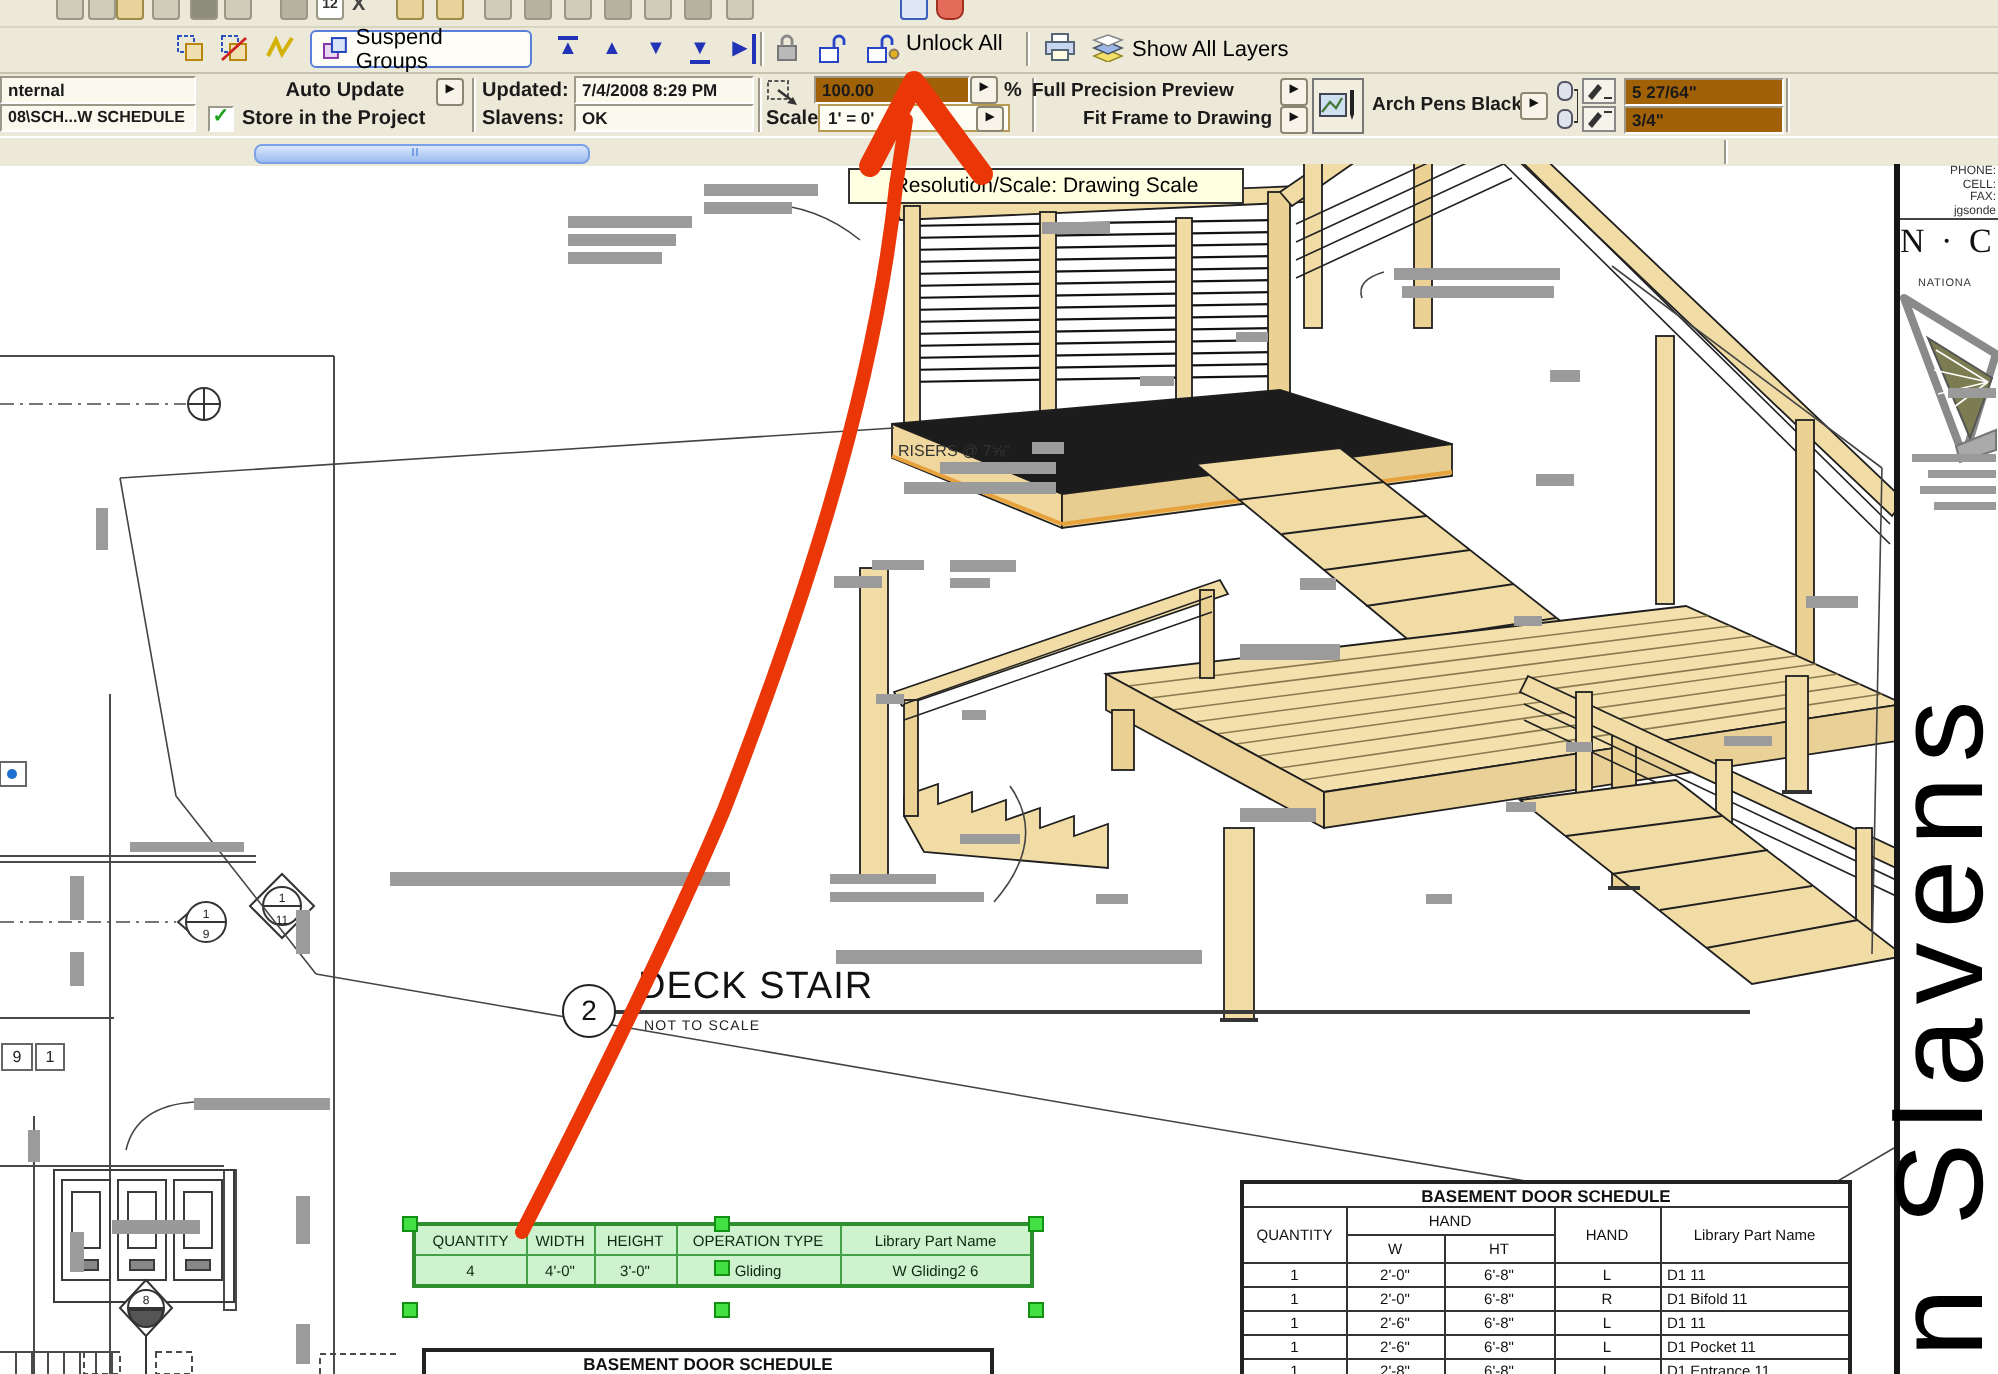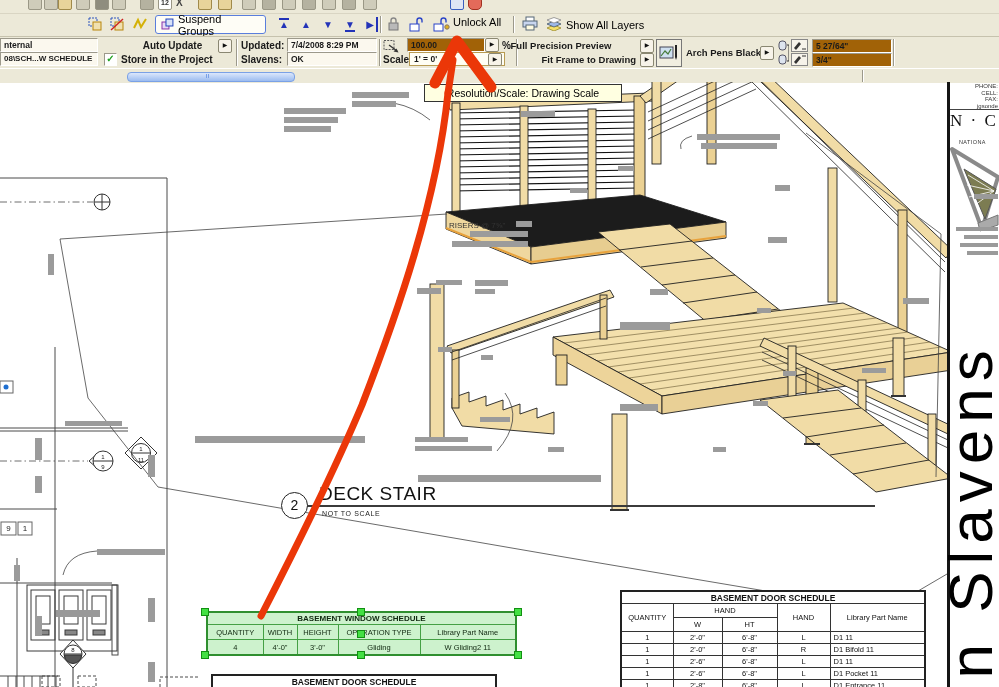--- a/index.html
+++ b/index.html
@@ -336,36 +336,33 @@
 <div id="wsched" class="abs">
   <table>
     <colgroup>
         <col style="width:56px">
         <col style="width:34px">
         <col style="width:41px">
         <col style="width:82px">
         <col>
       </colgroup>
     <tbody>
-        <tr class="ttl">
-          <td colspan="5">BASEMENT WINDOW SCHEDULE</td>
-        </tr>
     <tr>
       <td>QUANTITY</td>
       <td>WIDTH</td>
       <td>HEIGHT</td>
       <td>OPERATION TYPE</td>
       <td>Library Part Name</td>
     </tr>
     <tr>
       <td>4</td>
       <td>4'-0"</td>
       <td>3'-0"</td>
       <td>Gliding</td>
-      <td class="pn">W Gliding2 11</td>
+      <td class="pn">W Gliding2 6</td>
     </tr>
   </tbody>
     </table>
 </div>
 <div class="hndl abs" style="left:201px;top:608px"></div>
 <div class="hndl abs" style="left:514px;top:608px"></div>
 <div class="hndl abs" style="left:201px;top:651px"></div>
 <div class="hndl abs" style="left:514px;top:651px"></div>
 <div class="hndl abs" style="left:357px;top:608px"></div>
 <div class="hndl abs" style="left:357px;top:651px"></div>
@@ -565,21 +562,21 @@
   <polygon points="15.5,13.5 10.5,12.5 13.5,9.5" fill="#333"></polygon>
 </svg>
 <div class="fld white" style="left:407px;top:38px;width:70px">100.00</div>
 <div class="btnr" style="left:485px;top:38px"></div>
 <div class="lbl" style="left:502px;top:40px">%</div>
 <div class="lbl" style="left:383px;top:54px">Scale:</div>
 <div class="abs" style="left:409px;top:52px;width:90px;height:12px;background:#fffef4;border:1px solid #b89b52;
      font-size:8.5px;font-weight:bold;line-height:12px;padding-left:4px;color:#1a1a1a;white-space:nowrap;overflow:hidden">1'    =    0'</div>
 <div class="btnr" style="left:488px;top:53px;height:11px"></div>
 <div class="sepv" style="left:516px;top:39px;height:27px"></div>
-<div class="lbl" style="left:501px;top:40px;width:120px;text-align:center;font-size:9.5px">Full Precision Preview</div>
+<div class="lbl" style="left:516px;top:40px;width:120px;text-align:left;font-size:9.5px">Full Precision Preview</div>
 <div class="btnr" style="left:640px;top:39px"></div>
 <div class="lbl" style="left:516px;top:54px;width:120px;text-align:right;font-size:9.5px">Fit Frame to Drawing</div>
 <div class="btnr" style="left:640px;top:53px"></div>
 <div class="abs" style="left:656px;top:39px;width:24px;height:26px;border:1px solid #777;background:#f1eee0">
   <svg width="24" height="26" viewBox="0 0 24 26">
     <rect x="3" y="7" width="13" height="11" fill="#cfe0f0" stroke="#445"></rect>
     <polyline points="4,16 8,11 11,14 14,9" fill="none" stroke="#457a3a" stroke-width="1.2"></polyline>
     <line x1="19" y1="5" x2="19" y2="17" stroke="#222" stroke-width="2"></line>
     <polygon points="18,17 20,17 19,20" fill="#222"></polygon>
   </svg>

